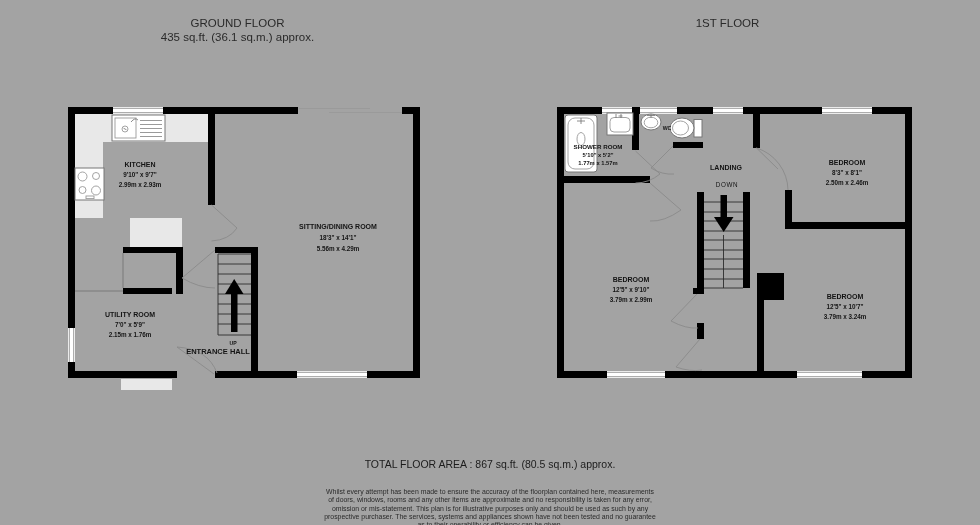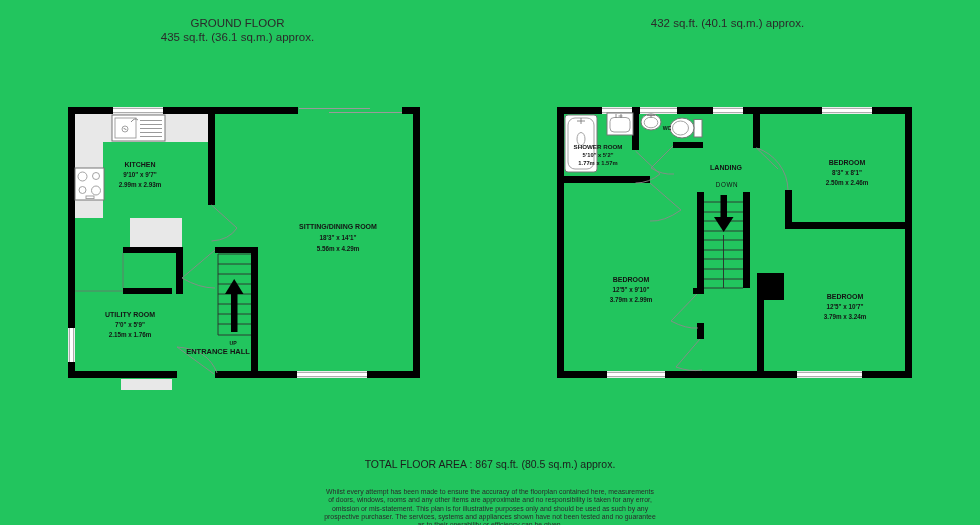--- a/index.html
+++ b/index.html
@@ -1,17 +1,17 @@
 <!DOCTYPE html>
 <html style="--wall: #000000; --counter: #e8e8e8; --winline: #9a9a9a; --text: #141414;"><head>
 <meta charset="utf-8">
 <style>
   html,body{margin:0;padding:0;background:#fff;width:980px;height:525px;overflow:hidden;
     font-family:"Liberation Sans",sans-serif;}
-  .stage{position:relative;width:980px;height:525px;background:#22c55e;}
+  .stage{position:relative;width:980px;height:525px;background:#a3a3a3;}
   .floor-title{position:absolute;top:16px;width:355px;text-align:center;
     font-size:11.5px;line-height:14px;color:#2a2a2a;}
   .plan{position:absolute;top:95px;width:370px;height:300px;}
   .footer{position:absolute;left:0;top:458px;width:980px;text-align:center;color:#1c1c1c;}
   .footer .total{font-size:10.5px;margin-bottom:18px;}
   .footer .disc{font-size:6.9px;line-height:8.3px;color:#2a2a2a;}
   
   .wall{fill:var(--wall,#000);}
   .winline{stroke:var(--winline,#9a9a9a);stroke-width:1;fill:none;}
   .thin{stroke:#6f6f6f;stroke-width:0.8;fill:none;}
@@ -32,21 +32,21 @@
 </head>
 <body>
 
 <div class="stage">
 
   <div class="floor-title" style="left:60px">
     <div>GROUND FLOOR</div>
     <div>435 sq.ft. (36.1 sq.m.) approx.</div>
   </div>
   <div class="floor-title" style="left:550px">
-    <div>432 sq.ft. (40.1 sq.m.) approx.</div>
+    <div>1ST FLOOR</div>
   </div>
 
   <svg class="plan" style="left:60px" viewBox="0 0 370 300">
 
     <g>
       <rect class="counter" x="15" y="19" width="133" height="28"></rect>
       <rect class="counter" x="15" y="47" width="28" height="76"></rect>
       <rect class="counter" x="70" y="123" width="52" height="29"></rect>
       <rect class="counter" x="61" y="284" width="51" height="11"></rect>
     </g>

